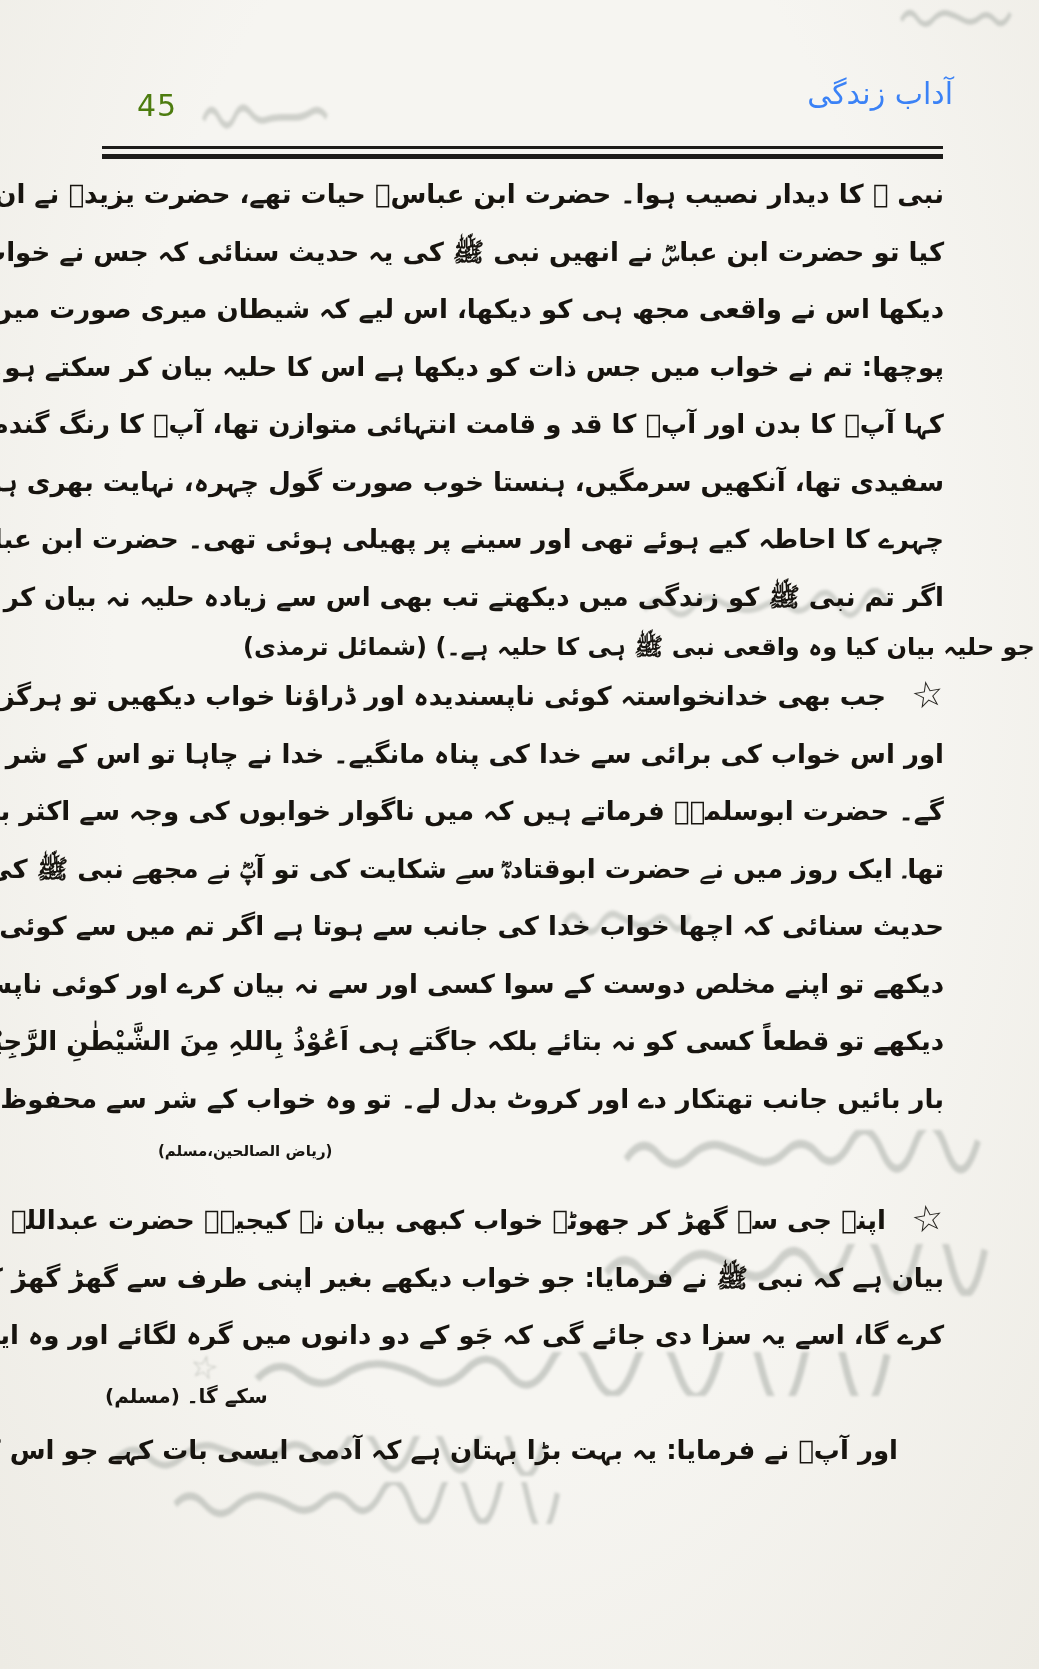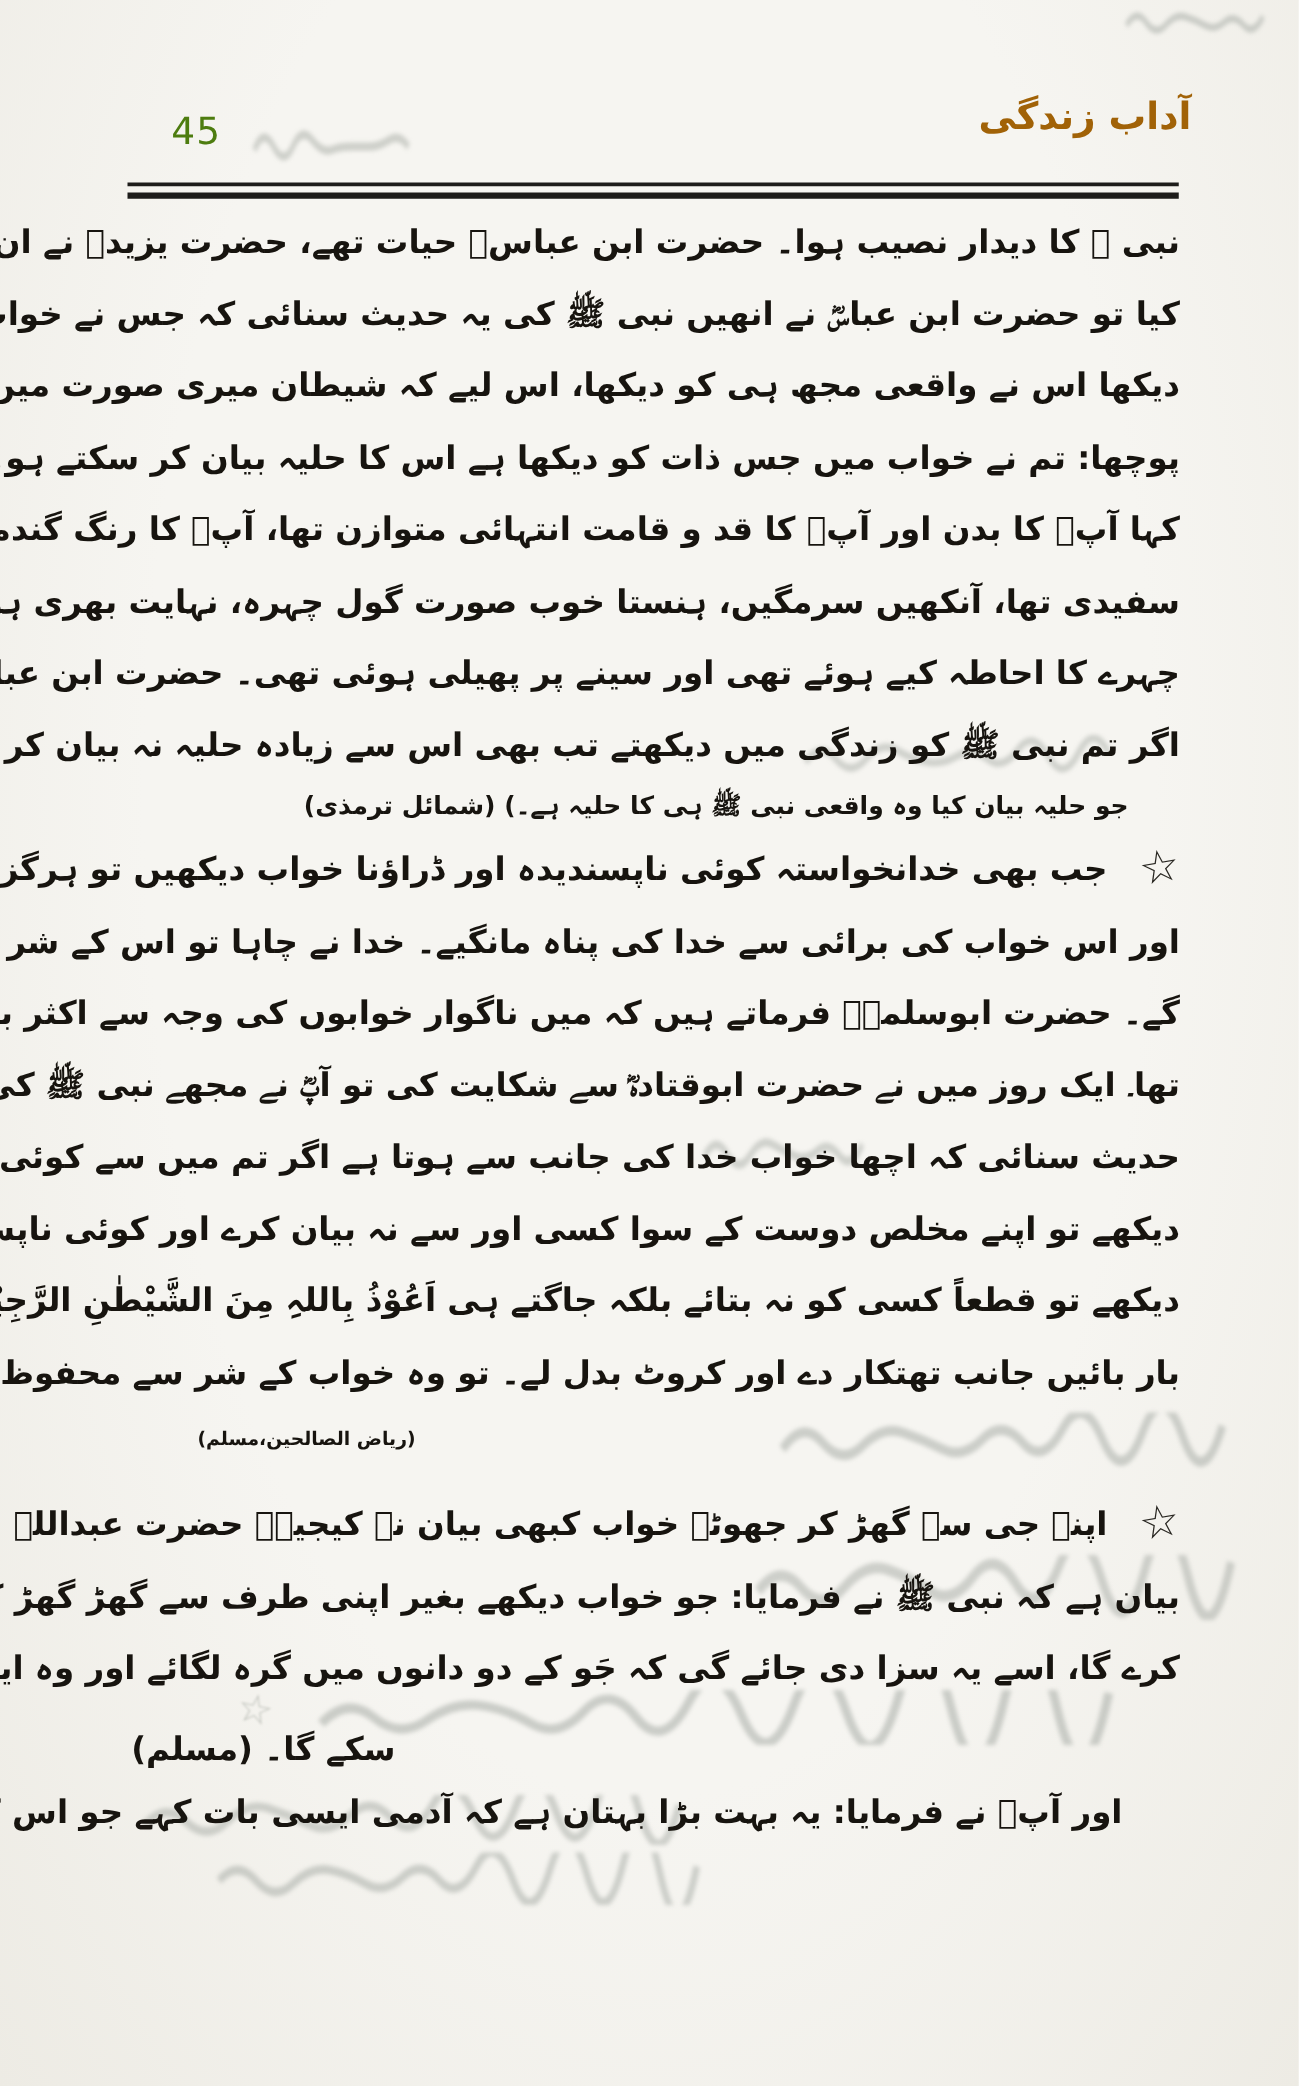--- a/index.html
+++ b/index.html
@@ -7,22 +7,22 @@
     width:1039px;height:1669px;position:relative;overflow:hidden;
     background:radial-gradient(ellipse at 50% 38%, #f6f5f1 55%, #edebe4 100%);
     font-family:"DejaVu Sans","Liberation Sans",sans-serif;
   }
   .page{position:absolute;inset:0;}
   .pageno{
     position:absolute;left:137px;top:88px;font-size:30px;color:#4d7c0f;
     letter-spacing:1px;font-family:"DejaVu Sans","Liberation Sans",sans-serif;
   }
   .header-title{
-    position:absolute;right:86px;top:76px;font-size:30px;font-weight:700;
-    color:#a16207;direction:rtl;white-space:nowrap;
+    position:absolute;right:86px;top:76px;font-size:30px;font-weight:400;
+    color:#3b82f6;direction:rtl;white-space:nowrap;
   }
   .rule{
     position:absolute;left:102px;top:146px;width:841px;height:5px;
     border-top:3px solid #1d1c1a;border-bottom:5px solid #1d1c1a;
   }
   .textblock{position:absolute;left:103px;top:0;width:841px;height:1669px;}
   .tline{
     position:absolute;left:0;right:0;direction:rtl;color:#17140f;
     font-size:26px;font-weight:700;
     text-align:justify;text-align-last:justify;text-justify:inter-word;
@@ -106,36 +106,36 @@
 
   <div class="textblock" id="textblock">
       <div class="tline" style="top: 166px; line-height: 57.5px; height: 57.5px;">نبی ﷺ کا دیدار نصیب ہوا۔ حضرت ابن عباسؓ حیات تھے، حضرت یزیدؒ نے ان سے ذکر</div>
       <div class="tline" style="top: 223.5px; line-height: 57.5px; height: 57.5px;">کیا تو حضرت ابن عباسؓ نے انھیں نبی ﷺ کی یہ حدیث سنائی کہ جس نے خواب میں مجھے</div>
       <div class="tline" style="top: 281px; line-height: 57.5px; height: 57.5px;">دیکھا اس نے واقعی مجھ ہی کو دیکھا، اس لیے کہ شیطان میری صورت میں نہیں آ سکتا۔ پھر</div>
       <div class="tline" style="top: 338.5px; line-height: 57.5px; height: 57.5px;">پوچھا: تم نے خواب میں جس ذات کو دیکھا ہے اس کا حلیہ بیان کر سکتے ہو۔ حضرت یزیدؒ نے</div>
       <div class="tline" style="top: 396px; line-height: 57.5px; height: 57.5px;">کہا آپؐ کا بدن اور آپؐ کا قد و قامت انتہائی متوازن تھا، آپؐ کا رنگ گندمی مائل بہ</div>
       <div class="tline" style="top: 453.5px; line-height: 57.5px; height: 57.5px;">سفیدی تھا، آنکھیں سرمگیں، ہنستا خوب صورت گول چہرہ، نہایت بھری ہوئی ڈاڑھی جو پورے</div>
       <div class="tline" style="top: 511px; line-height: 57.5px; height: 57.5px;">چہرے کا احاطہ کیے ہوئے تھی اور سینے پر پھیلی ہوئی تھی۔ حضرت ابن عباسؓ نے فرمایا</div>
       <div class="tline" style="top: 568.5px; line-height: 57.5px; height: 57.5px;">اگر تم نبی ﷺ کو زندگی میں دیکھتے تب بھی اس سے زیادہ حلیہ نہ بیان کر سکتے (یعنی تم نے</div>
-      <div class="tfrag" style="top: 632px; left: 140px; font-size: 20px;">جو حلیہ بیان کیا وہ واقعی نبی ﷺ ہی کا حلیہ ہے۔) (شمائل ترمذی)</div>
+      <div class="tfrag" style="top: 632px; left: 140px; font-size: 24px;">جو حلیہ بیان کیا وہ واقعی نبی ﷺ ہی کا حلیہ ہے۔) (شمائل ترمذی)</div>
       <div class="tline star-line" style="top: 668px; line-height: 57.5px; height: 57.5px;">
         <span class="star">☆</span>
         <span class="star-text">جب بھی خدانخواستہ کوئی ناپسندیدہ اور ڈراؤنا خواب دیکھیں تو ہرگز کسی سے بیان نہ کیجیے</span>
       </div>
       <div class="tline" style="top: 725.5px; line-height: 57.5px; height: 57.5px;">اور اس خواب کی برائی سے خدا کی پناہ مانگیے۔ خدا نے چاہا تو اس کے شر سے محفوظ رہیں</div>
       <div class="tline" style="top: 783px; line-height: 57.5px; height: 57.5px;">گے۔ حضرت ابوسلمہؓ فرماتے ہیں کہ میں ناگوار خوابوں کی وجہ سے اکثر بیمار پڑ جایا کرتا</div>
       <div class="tline" style="top: 840.5px; line-height: 57.5px; height: 57.5px;">تھا۔ ایک روز میں نے حضرت ابوقتادہؓ سے شکایت کی تو آپؓ نے مجھے نبی ﷺ کی</div>
       <div class="tline" style="top: 898px; line-height: 57.5px; height: 57.5px;">حدیث سنائی کہ اچھا خواب خدا کی جانب سے ہوتا ہے اگر تم میں سے کوئی اچھا خواب</div>
       <div class="tline" style="top: 955.5px; line-height: 57.5px; height: 57.5px;">دیکھے تو اپنے مخلص دوست کے سوا کسی اور سے نہ بیان کرے اور کوئی ناپسندیدہ خواب</div>
       <div class="tline" style="top: 1013px; line-height: 57.5px; height: 57.5px;">دیکھے تو قطعاً کسی کو نہ بتائے بلکہ جاگتے ہی اَعُوْذُ بِاللہِ مِنَ الشَّیْطٰنِ الرَّجِیْمِ پڑھ کر تین</div>
       <div class="tline" style="top: 1070.5px; line-height: 57.5px; height: 57.5px;">بار بائیں جانب تھتکار دے اور کروٹ بدل لے۔ تو وہ خواب کے شر سے محفوظ رہے گا۔</div>
       <div class="tfrag" style="top: 1142px; left: 55px; font-size: 15px;">(ریاض الصالحین،مسلم)</div>
       <div class="tline star-line" style="top: 1192px; line-height: 57.5px; height: 57.5px;">
         <span class="star">☆</span>
         <span class="star-text">اپنے جی سے گھڑ کر جھوٹے خواب کبھی بیان نہ کیجیے۔ حضرت عبداللہ بن عباسؓ کا</span>
       </div>
       <div class="tline" style="top: 1249.5px; line-height: 57.5px; height: 57.5px;">بیان ہے کہ نبی ﷺ نے فرمایا: جو خواب دیکھے بغیر اپنی طرف سے گھڑ گھڑ کر بیان</div>
       <div class="tline" style="top: 1307px; line-height: 57.5px; height: 57.5px;">کرے گا، اسے یہ سزا دی جائے گی کہ جَو کے دو دانوں میں گرہ لگائے اور وہ ایسا کبھی نہ کر</div>
-      <div class="tfrag" style="top: 1384px; left: 2px; font-size: 26px;">سکے گا۔ (مسلم)</div>
+      <div class="tfrag" style="top: 1384px; left: 2px; font-size: 20px;">سکے گا۔ (مسلم)</div>
       <div class="tline" style="top: 1424px; line-height: 52px; height: 52px; left: 46px; right: 46px;">اور آپؐ نے فرمایا: یہ بہت بڑا بہتان ہے کہ آدمی ایسی بات کہے جو اس کی</div>
     </div>
 
 </div>
 
 </body></html>

